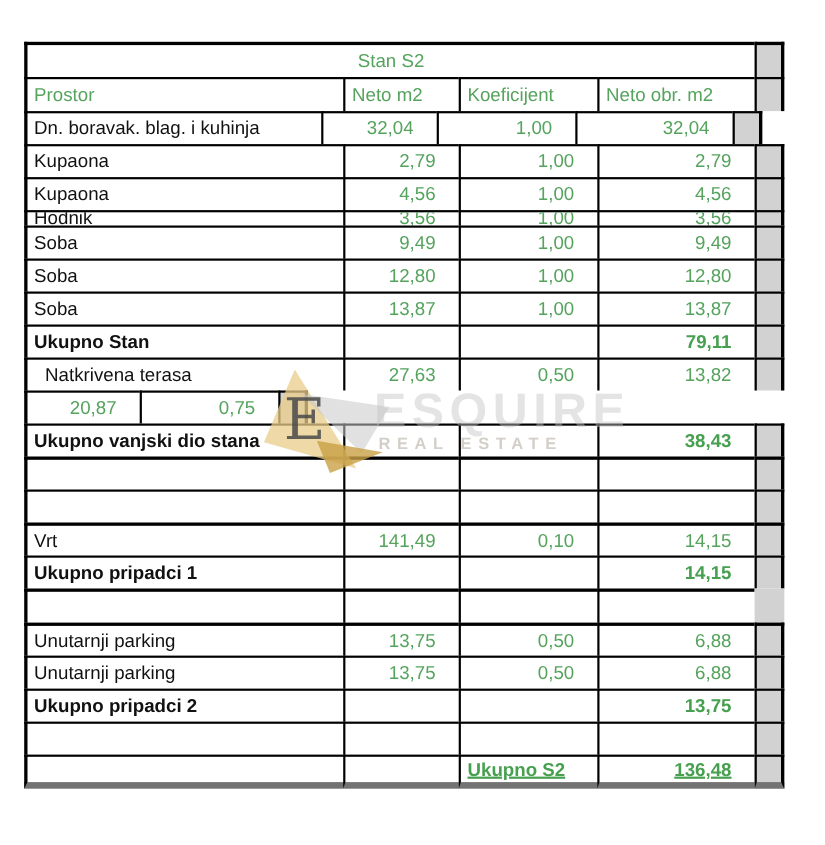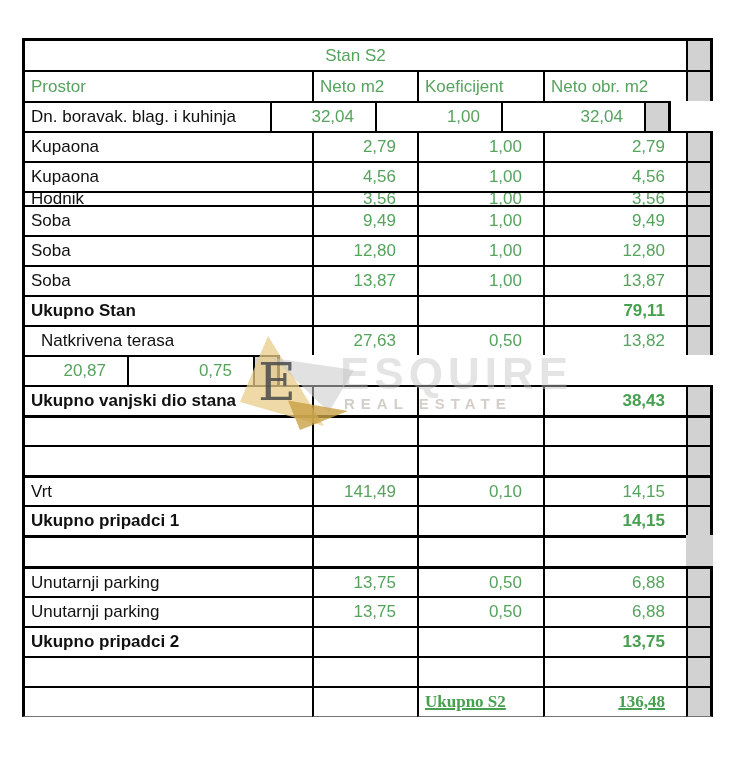--- a/index.html
+++ b/index.html
@@ -11,21 +11,21 @@
   .sheet{position:absolute;left:22px;top:38px;width:691px;}
   .row{display:flex;}
   .cell{
     box-sizing:border-box;display:flex;align-items:center;
     border-left:2px solid #000;border-top:2px solid #000;
     font-size:17px;color:#111;overflow:hidden;white-space:nowrap;
   }
   .row .cell:first-child{border-left-width:3px;}
   .gray{background:#d2d2d2;border-right:3px solid #000;}
   .tt .cell{border-top-width:3px;}           
-  .bb .cell{border-bottom:1px solid #737373;font-family:Liberation Serif, serif;}   
+  .bb .cell{border-bottom:6px solid #737373;}   
   .name{justify-content:flex-start;padding-left:6px;}
   .num{justify-content:flex-end;padding-right:21px;}
   .green{color:#55a35d;}
   .bold{font-weight:700;}
   .greenbold{color:#47a050;font-weight:700;}
   .underl{text-decoration:underline;text-decoration-thickness:2px;text-decoration-color:#47a050;}
   .center{justify-content:center;}
   
   .gaprow .cell{border-top-width:3px;}
   .gaprow .gray{border-left:none;border-right:none;border-top:none;}
@@ -53,21 +53,21 @@
       <div class="cell gray" style="width: 27px;"></div>
     </div>
     <div class="row" style="height: 31px;">
       <div class="cell name green" style="width: 290px;">Prostor</div>
       <div class="cell name green" style="width: 105px;">Neto m2</div>
       <div class="cell name green" style="width: 126px;">Koeficijent</div>
       <div class="cell name green" style="width: 143px;">Neto obr. m2</div>
       <div class="cell gray" style="width: 27px;"></div>
     </div>
     <div class="row" style="height: 30px;">
-      <div class="cell name" style="width: 248px; text-align: right;">Dn. boravak. blag. i kuhinja</div>
+      <div class="cell name" style="width: 270px; text-align: right;">Dn. boravak. blag. i kuhinja</div>
       <div class="cell num green" style="width: 105px;">32,04</div>
       <div class="cell num green" style="width: 126px;">1,00</div>
       <div class="cell num green" style="width: 143px;">32,04</div>
       <div class="cell gray" style="width: 27px;"></div>
     </div>
     <div class="row" style="height: 30px;">
       <div class="cell name" style="width: 290px;">Kupaona</div>
       <div class="cell num green" style="width: 105px;">2,79</div>
       <div class="cell num green" style="width: 126px;">1,00</div>
       <div class="cell num green" style="width: 143px;">2,79</div>

